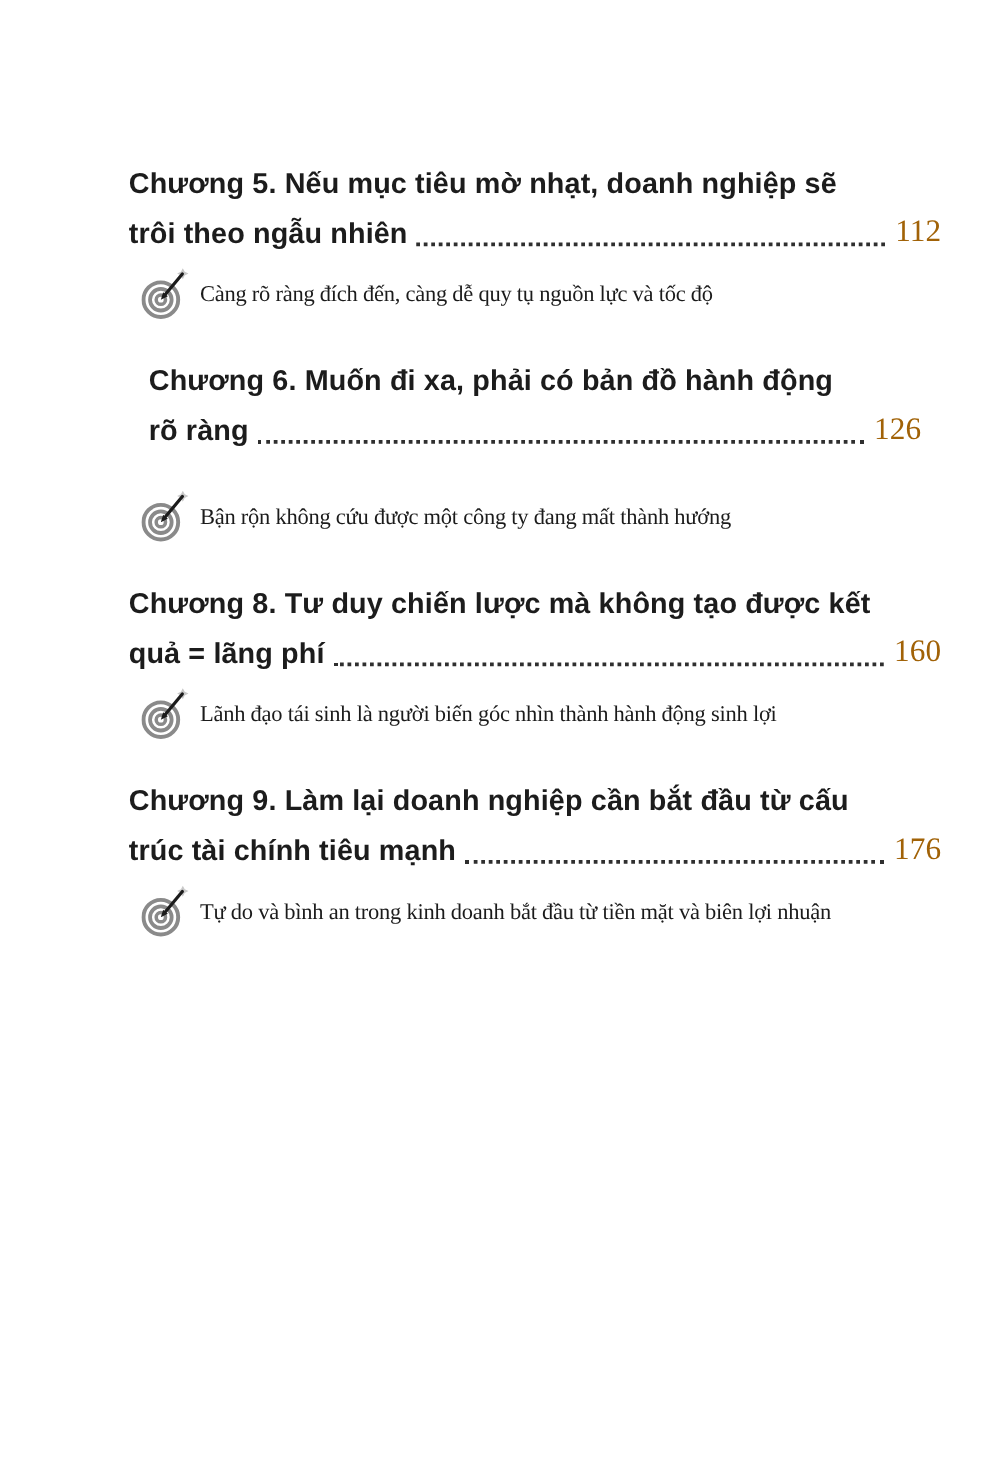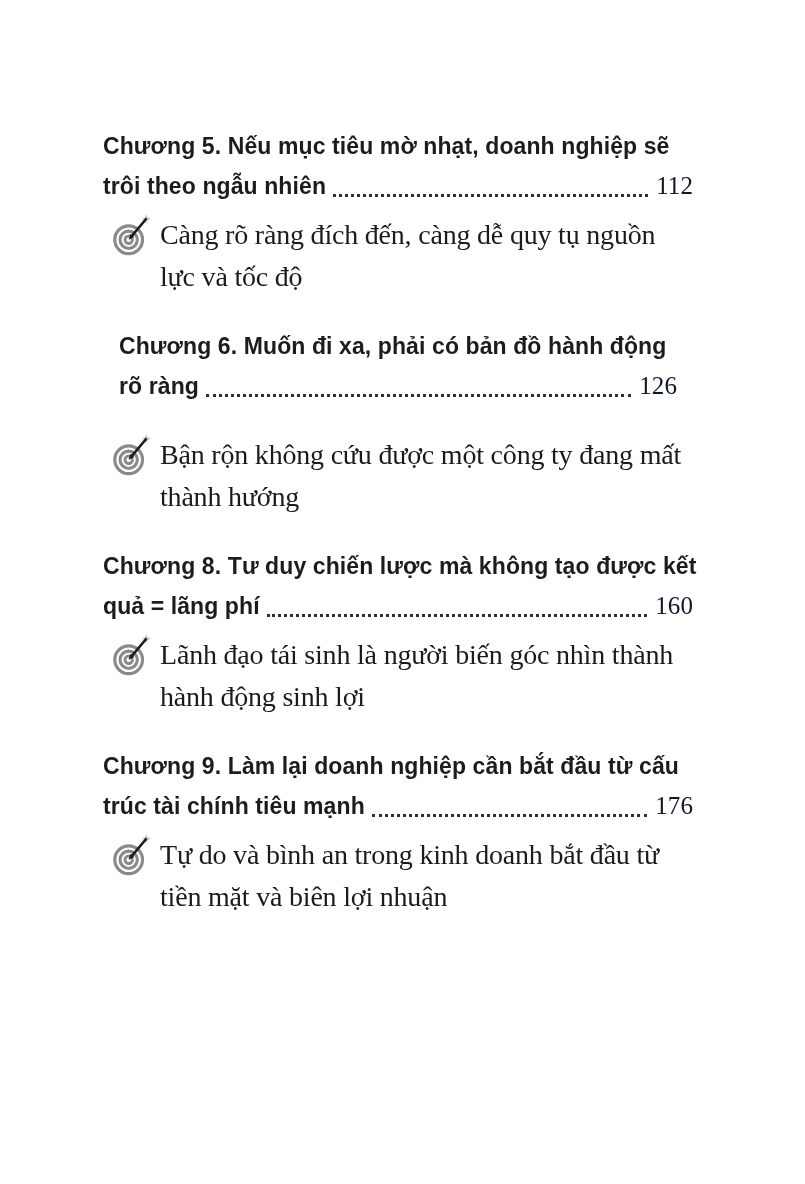--- a/index.html
+++ b/index.html
@@ -7,21 +7,21 @@
     margin: 0;
     padding: 0;
     background: #ffffff;
   }
   .page {
     position: relative;
     width: 805px;
     height: 1184px;
     box-sizing: border-box;
     background: #ffffff;
-    padding: 126px 112px 0 103px;
+    padding: 126px 52px 0 103px;
     overflow: hidden;
     font-family: "Liberation Sans", sans-serif;
     color: #1e1e1e;
   }
   .entry { margin-bottom: 28px; }
 
   
   .h-line {
     font-weight: 700;
     font-size: 23px;
@@ -37,42 +37,42 @@
     min-width: 16px;
     border-bottom: 3px dotted #2f2f2f;
     margin: 0 8px 9px 7px;
     align-self: flex-end;
   }
   .pagenum {
     flex: 0 0 auto;
     font-family: "Liberation Serif", serif;
     font-weight: 400;
     font-size: 25px;
-    color: #0f172a;
+    color: #a16207;
   }
 
   
   .bullet {
     display: flex;
     align-items: flex-start;
     margin-top: 8px;
     padding-left: 10px;
   }
   .icon {
     flex: 0 0 auto;
     width: 38px;
     height: 42px;
     margin-right: 9px;
     margin-top: 0px;
   }
   .icon svg { display: block; width: 38px; height: 42px; }
   .bullet-text {
     margin: 0;
     font-family: "Liberation Serif", serif;
-    font-size: 28px;
+    font-size: 18px;
     line-height: 42px;
     letter-spacing: -0.2px;
     color: #1b1b1b;
     max-width: 545px;
   }
 </style>
 </head>
 <body>
 
 <div class="page">

